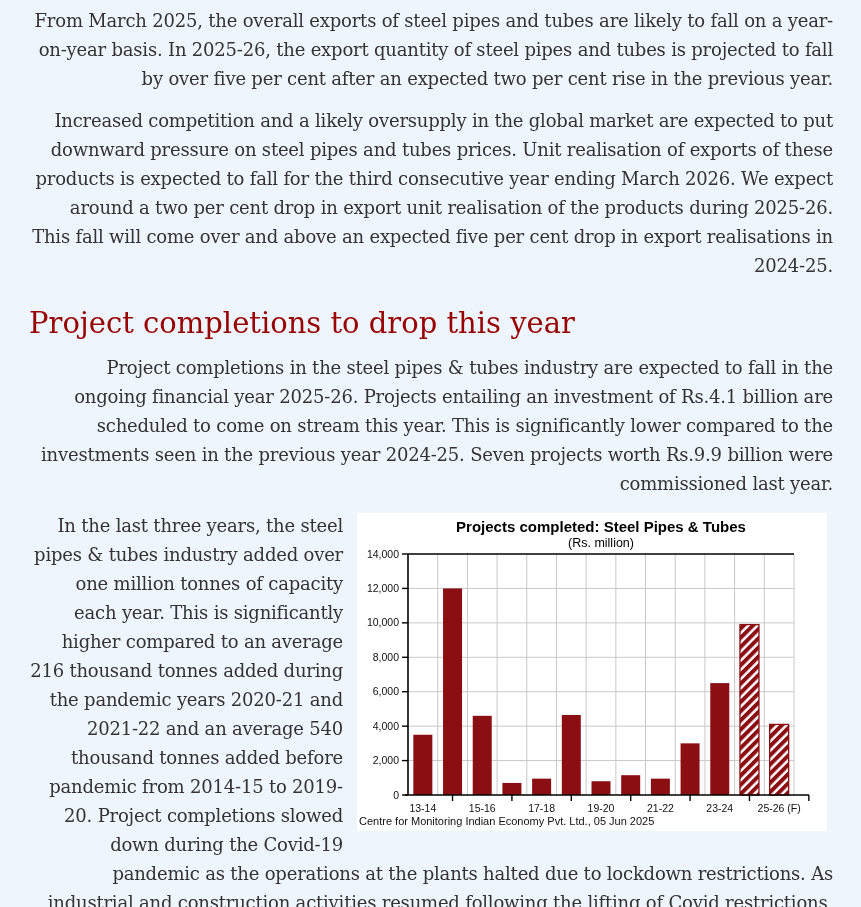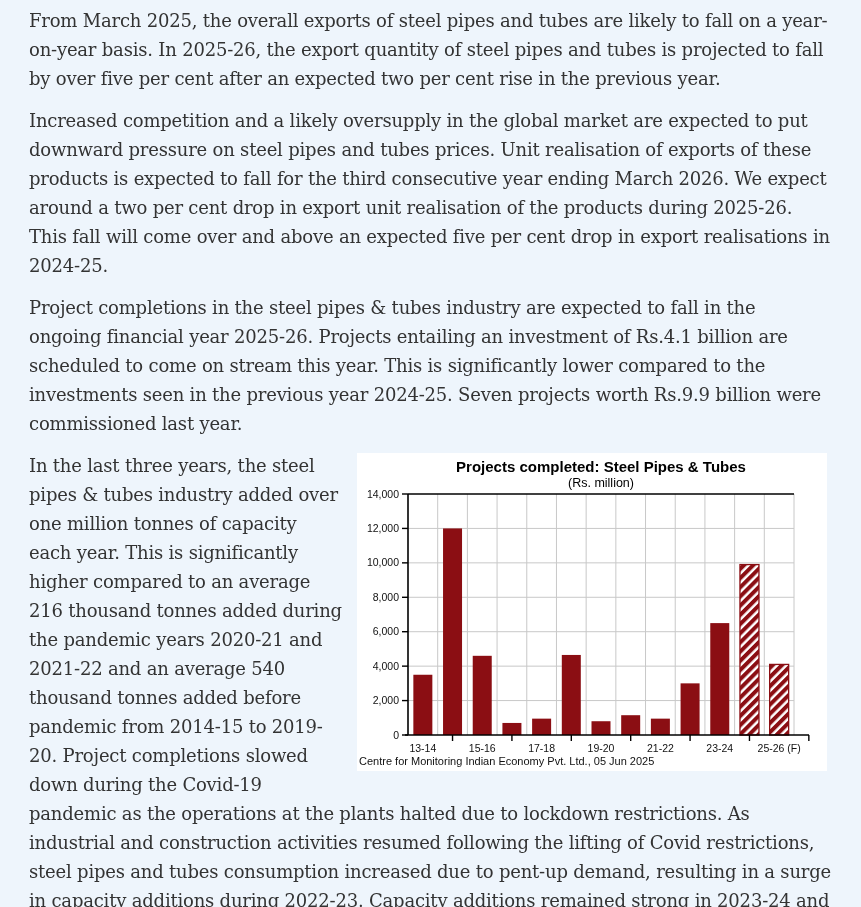--- a/index.html
+++ b/index.html
@@ -13,21 +13,21 @@
   .page{
     padding:6px 28px 0 29px;
     min-height:901px;
     box-sizing:border-box;
   }
   .page p{
     font-size:18px;
     line-height:29px;
     letter-spacing:-0.2px;
     margin:0 0 13px 0;
-    text-align:left;
+    text-align:right;
   }
   h1.section-heading{
     font-family:"DejaVu Serif", serif;
     font-weight:normal;
     font-size:29px;
     line-height:34px;
     color:#990000;
     margin:26px 0 13px 0;
   }
   .chart-box{
@@ -41,20 +41,21 @@
 </style>
 </head>
 <body>
 
 <div class="page">
 
   <p>From March 2025, the overall exports of steel pipes and tubes are likely to fall on a year-on-year basis. In 2025-26, the export quantity of steel pipes and tubes is projected to fall by over five per cent after an expected two per cent rise in the previous year.</p>
 
   <p>Increased competition and a likely oversupply in the global market are expected to put downward pressure on steel pipes and tubes prices. Unit realisation of exports of these products is expected to fall for the third consecutive year ending March 2026. We expect around a two per cent drop in export unit realisation of the products during 2025-26. This fall will come over and above an expected five per cent drop in export realisations in 2024-25.</p>
 
+  <h1 class="section-heading">Project completions to drop this year</h1>
 
   <p>Project completions in the steel pipes &amp; tubes industry are expected to fall in the ongoing financial year 2025-26. Projects entailing an investment of Rs.4.1 billion are scheduled to come on stream this year. This is significantly lower compared to the investments seen in the previous year 2024-25. Seven projects worth Rs.9.9 billion were commissioned last year.</p>
 
   <div class="chart-box" id="chart-holder">
       <svg width="470" height="318" viewBox="0 0 470 318" xmlns="http://www.w3.org/2000/svg">
         <defs>
           <pattern id="hatch" width="6.5" height="6.5" patternUnits="userSpaceOnUse" patternTransform="rotate(45)">
             <rect width="6.5" height="6.5" fill="#ffffff"></rect>
             <rect width="4" height="6.5" fill="#8b0e13"></rect>
           </pattern>

